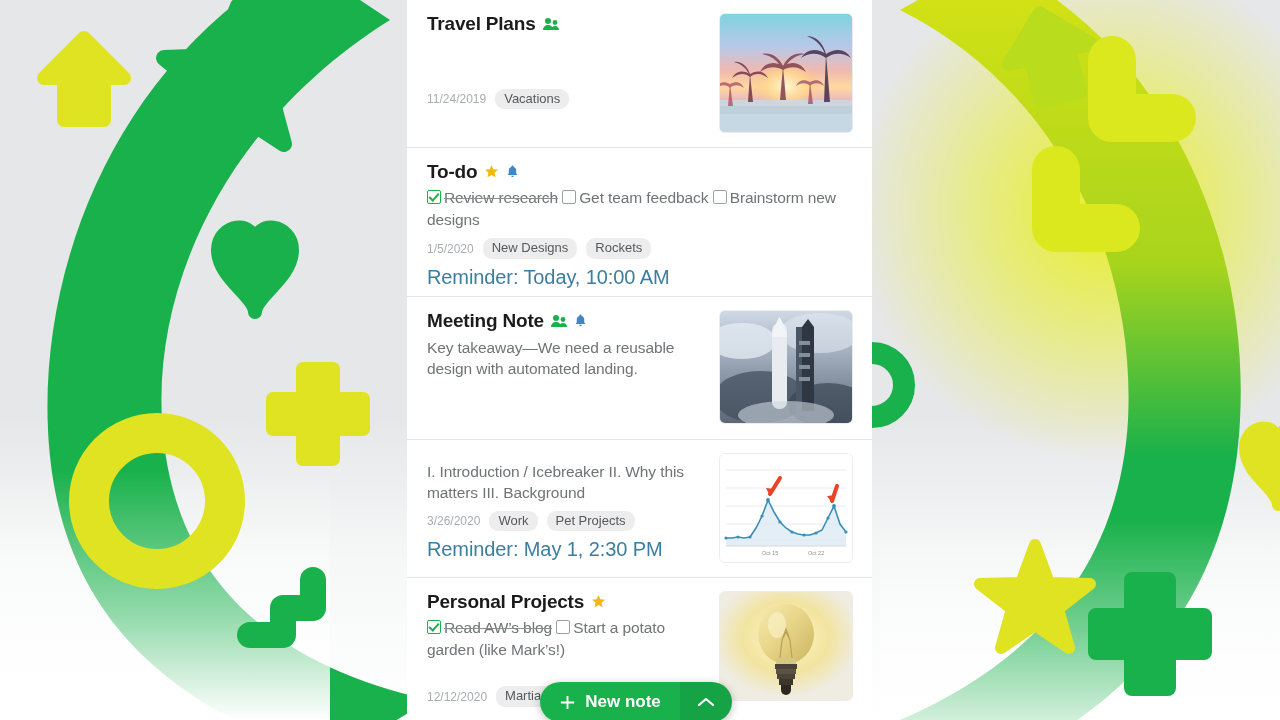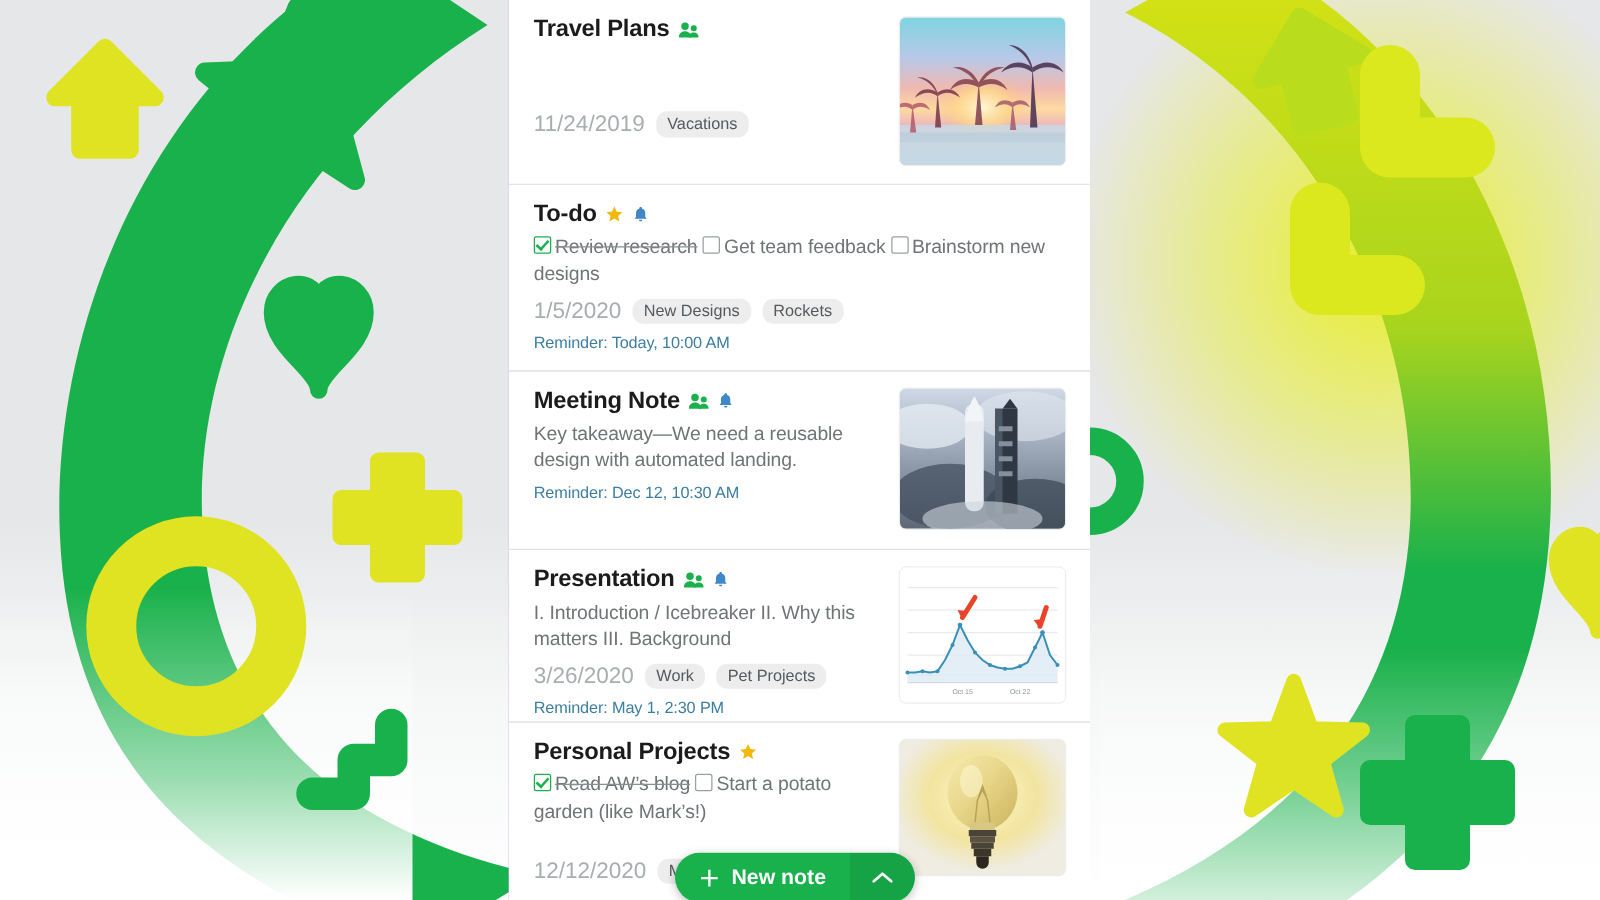--- a/index.html
+++ b/index.html
@@ -35,27 +35,27 @@
     font-size:19px;font-weight:700;color:#1b1b1b;letter-spacing:-.2px;
   }
   .ico{display:inline-block;line-height:0;}
   .ico svg{display:block;}
 
   .snippet{
     font-size:15.5px;color:#6f7477;line-height:1.36;margin-top:7px;
     letter-spacing:-.1px;
   }
   .meta{display:flex;align-items:center;gap:9px;flex-wrap:wrap;margin-top:9px;}
-  .date{font-size:18px;color:#a9adaf;}
+  .date{font-size:12px;color:#a9adaf;}
   .tag{
     font-size:13px;color:#55595c;background:#ededed;
     border-radius:9px;padding:3px 9px;line-height:1.1;
   }
   .reminder{
-    font-size:13px;color:#3b7ea1;margin-top:7px;letter-spacing:-.1px;
+    font-size:20px;color:#3b7ea1;margin-top:7px;letter-spacing:-.1px;
   }
   
   .checks{font-size:15.5px;color:#6f7477;line-height:1.4;margin-top:6px;letter-spacing:-.1px;}
   .chk-item{white-space:normal;}
   .box{
     display:inline-block;width:12px;height:12px;border:1.4px solid #9a9fa2;
     border-radius:2px;vertical-align:-1px;margin-right:3px;background:#fff;
   }
   .box.done{border-color:#19b14b;position:relative;}
   .box.done:after{
@@ -304,21 +304,20 @@
               </svg>
             </span>
             <span class="ico">
               <svg width="13" height="15" viewBox="0 0 14 16">
                 <path d="M7 1.6c-.7 0-1.2.5-1.2 1.1v.4C4 3.6 3 5 3 6.8V10l-1.2 1.7h10.4L11 10V6.8C11 5 10 3.6 8.2 3.1v-.4C8.2 2.1 7.7 1.6 7 1.6z" fill="#3f87c6"></path>
                 <path d="M5.6 12.6h2.8c0 .8-.6 1.4-1.4 1.4s-1.4-.6-1.4-1.4z" fill="#3f87c6"></path>
               </svg>
             </span>
           </div>
           <div class="snippet" style="max-width:280px;">Key takeaway—We need a reusable design with automated landing.</div>
-          <div class="reminder">Reminder: Dec 12,  10:30 AM</div>
         </div>
         <div class="thumb tall">
           <svg viewBox="0 0 132 112" preserveAspectRatio="none">
             <defs>
               <linearGradient id="skyR" x1="0" y1="0" x2="0" y2="1">
                 <stop offset="0%" stop-color="#cfd9e6"></stop>
                 <stop offset="45%" stop-color="#9aa6b6"></stop>
                 <stop offset="100%" stop-color="#5d6775"></stop>
               </linearGradient>
             </defs>
@@ -338,37 +337,20 @@
             <rect x="79" y="66" width="11" height="4" fill="#838f9c"></rect>
             <ellipse cx="66" cy="104" rx="48" ry="14" fill="#cdd6de" opacity=".6"></ellipse>
           </svg>
         </div>
       </div>
     </div>
 
     <div class="card" style="height:138px;">
       <div class="inner">
         <div class="txt">
-          <div class="title-row">
-            <span class="title">Presentation</span>
-            <span class="ico">
-              <svg width="16" height="14" viewBox="0 0 16 14">
-                <circle cx="5" cy="4" r="3" fill="#19b14b"></circle>
-                <path d="M0 13c0-3 2.2-5 5-5s5 2 5 5z" fill="#19b14b"></path>
-                <circle cx="12" cy="5.5" r="2.4" fill="#19b14b"></circle>
-                <path d="M8 13c0-2.4 1.8-4 4-4s4 1.6 4 4z" fill="#19b14b"></path>
-              </svg>
-            </span>
-            <span class="ico">
-              <svg width="13" height="15" viewBox="0 0 14 16">
-                <path d="M7 1.6c-.7 0-1.2.5-1.2 1.1v.4C4 3.6 3 5 3 6.8V10l-1.2 1.7h10.4L11 10V6.8C11 5 10 3.6 8.2 3.1v-.4C8.2 2.1 7.7 1.6 7 1.6z" fill="#3f87c6"></path>
-                <path d="M5.6 12.6h2.8c0 .8-.6 1.4-1.4 1.4s-1.4-.6-1.4-1.4z" fill="#3f87c6"></path>
-              </svg>
-            </span>
-          </div>
           <div class="snippet" style="max-width:275px;">I. Introduction / Icebreaker II. Why this matters III. Background</div>
           <div class="meta" style="margin-top:8px;">
             <span class="date">3/26/2020</span>
             <span class="tag">Work</span>
             <span class="tag">Pet Projects</span>
           </div>
           <div class="reminder">Reminder: May 1, 2:30 PM</div>
         </div>
         <div class="thumb" style="height:108px;background:#fff;">
           <svg viewBox="0 0 132 108" preserveAspectRatio="none">

